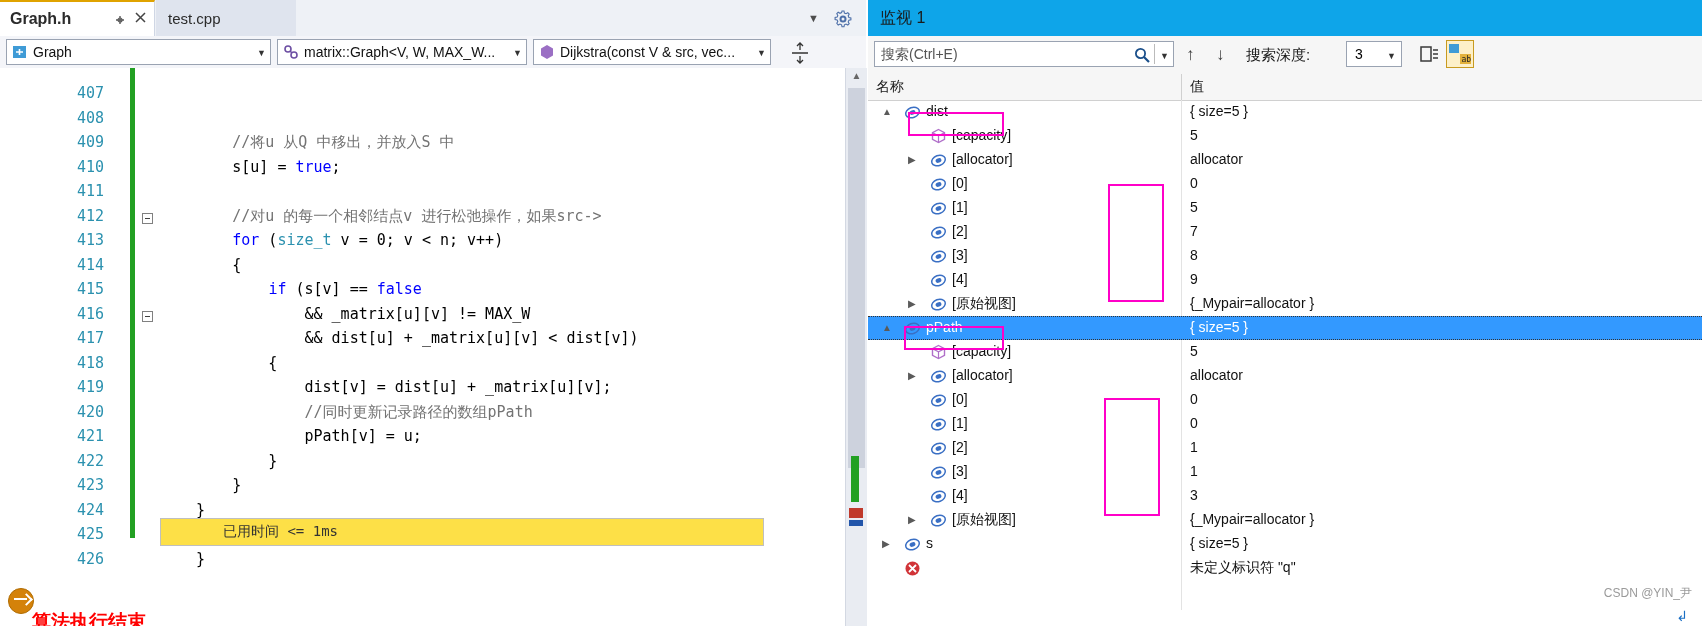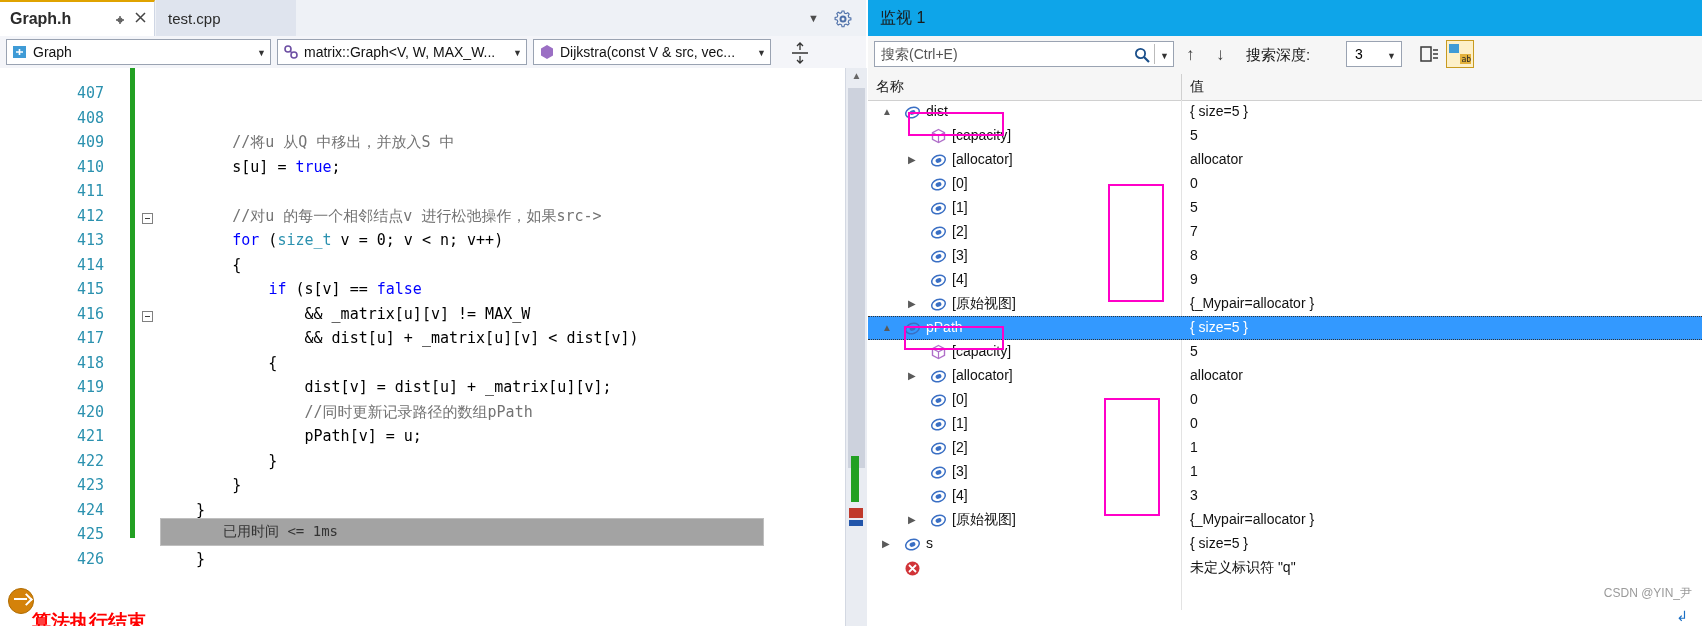--- a/index.html
+++ b/index.html
@@ -49,21 +49,21 @@
   .foldbox{position:absolute;left:0;width:11px;height:11px;border:1px solid #808080;background:#fff;box-sizing:border-box;}
   .foldbox::before{content:"";position:absolute;left:2px;top:4px;width:5px;height:1px;background:#404040;}
   .code{position:absolute;left:160px;top:0;width:700px;height:558px;font-family:"DejaVu Sans Mono",monospace;font-size:15px;white-space:pre;}
   .cl{position:absolute;left:0;}
   .k{color:#0000ff;}
   .cm{color:#737373;}
   .ty{color:#2b91af;}
   .pl{color:#000;}
 
   
-  .outbar{position:absolute;left:160px;top:450px;width:604px;height:28px;background:#a3a3a3;border:1px solid #bfbfbf;box-sizing:border-box;display:flex;align-items:center;}
+  .outbar{position:absolute;left:160px;top:450px;width:604px;height:28px;background:#fde047;border:1px solid #bfbfbf;box-sizing:border-box;display:flex;align-items:center;}
   .outbar .txt{font-family:"DejaVu Sans Mono",monospace;font-size:14px;color:#333;padding-left:62px;}
   .brace-line{position:absolute;left:218px;top:450px;font-family:"DejaVu Sans Mono",monospace;font-size:15px;color:#000;}
 
   
   .annot-arrow{position:absolute;left:8px;top:520px;width:24px;height:24px;border-radius:50%;background:#d4820a;border:1px solid #b06c00;}
   .annot-arrow::after{content:"";position:absolute;left:5px;top:9px;width:13px;height:0;border-top:2px solid #fff;}
   .annot-arrow::before{content:"";position:absolute;left:13px;top:6px;width:7px;height:7px;border-top:2px solid #fff;border-right:2px solid #fff;transform:rotate(45deg);}
   .annot-text{position:absolute;left:32px;top:541px;font-size:19px;font-weight:bold;color:#ff0000;font-family:"DejaVu Sans",sans-serif;}
 
   

